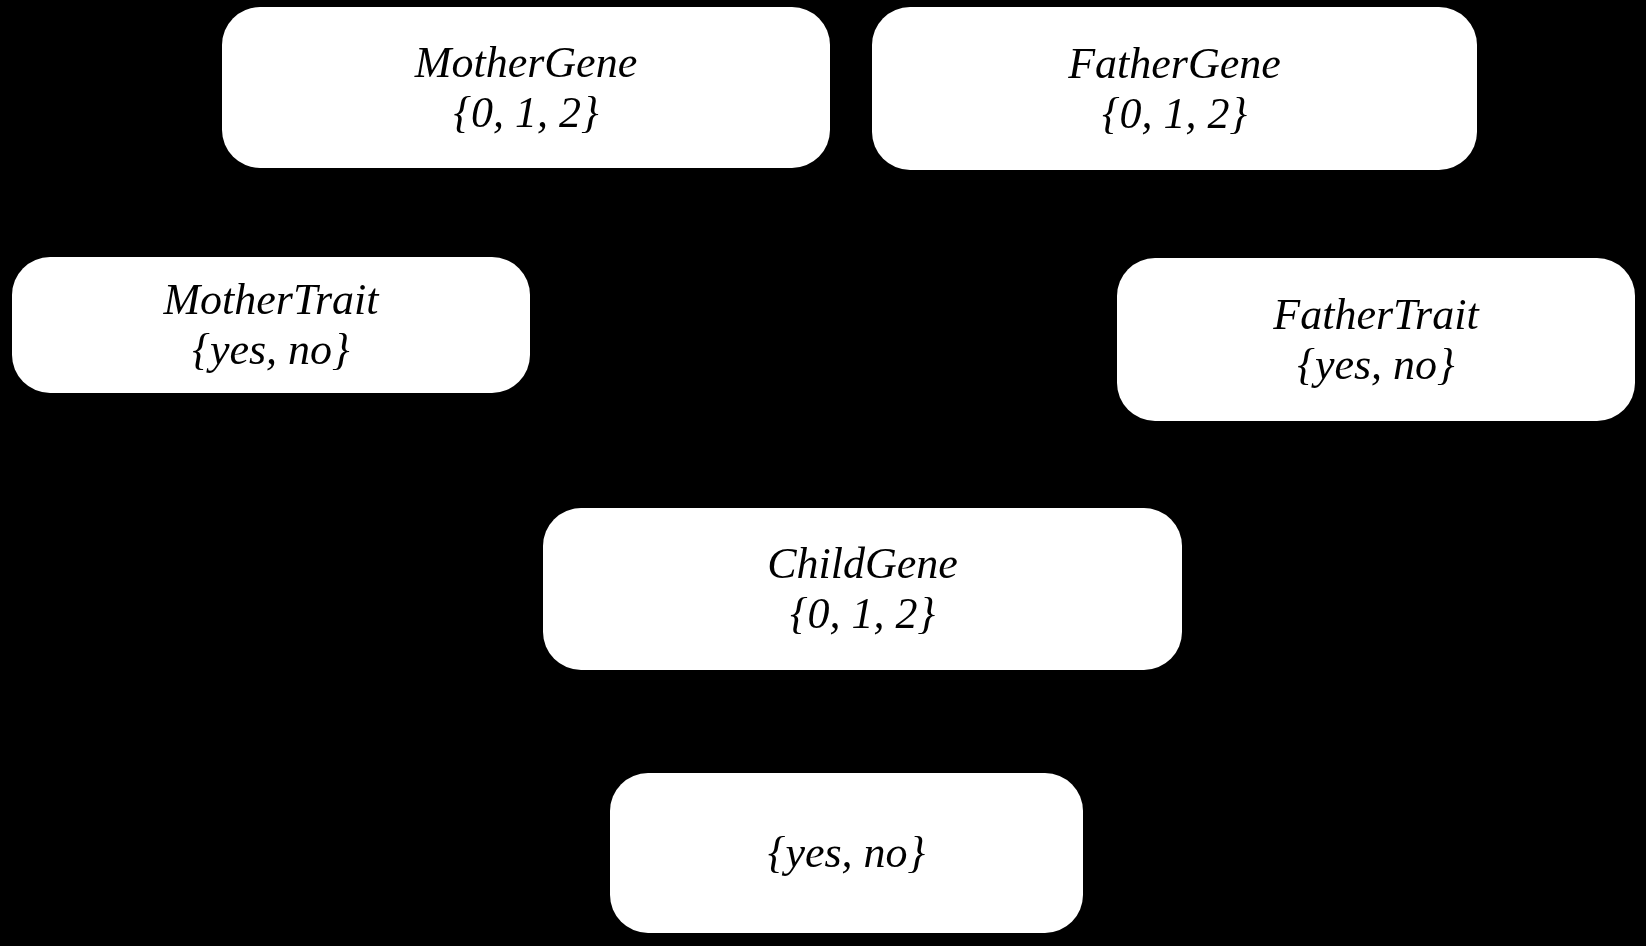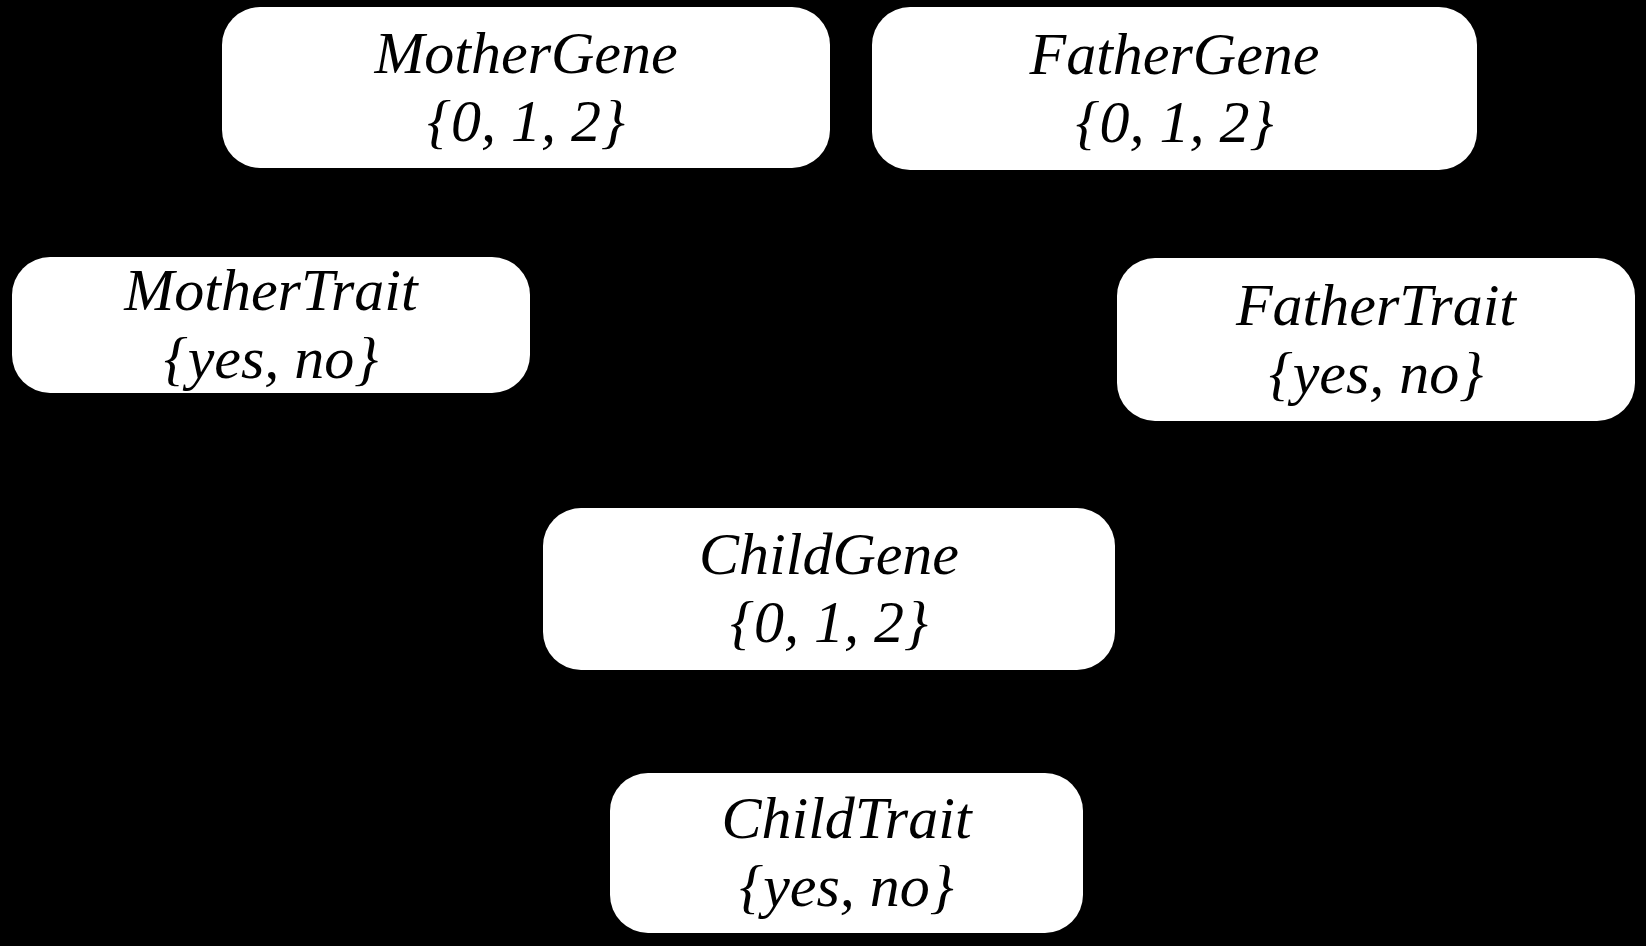--- a/index.html
+++ b/index.html
@@ -19,33 +19,33 @@
     background: var(--node-fill, #ffffff);
     color: var(--node-text, #000000);
     border-radius: 38px;
     display: flex;
     flex-direction: column;
     align-items: center;
     justify-content: center;
     text-align: center;
     font-family: "Liberation Serif", "DejaVu Serif", serif;
     font-style: italic;
-    font-size: 60px;
+    font-size: 44px;
     line-height: 1.13;
     box-sizing: border-box;
   }
   .node-label, .node-domain {
     white-space: nowrap;
   }
   
   .pos-mother-gene  { left: 222px;  top: 7px;   width: 608px; height: 161px; }
   .pos-father-gene  { left: 872px;  top: 7px;   width: 605px; height: 163px; }
   .pos-mother-trait { left: 12px;   top: 257px; width: 518px; height: 136px; }
   .pos-father-trait { left: 1117px; top: 258px; width: 518px; height: 163px; }
-  .pos-child-gene   { left: 543px;  top: 508px; width: 572px; height: 162px; }
+  .pos-child-gene   { left: 543px;  top: 508px; width: 639px; height: 162px; }
   .pos-child-trait  { left: 610px;  top: 773px; width: 473px; height: 160px; }
 </style>
 </head>
 <body>
 
 <div class="canvas">
 
   <div class="node pos-mother-gene">
     <div class="node-label">MotherGene</div>
     <div class="node-domain">{0, 1, 2}</div>
@@ -65,17 +65,16 @@
     <div class="node-label">FatherTrait</div>
     <div class="node-domain">{yes, no}</div>
   </div>
 
   <div class="node pos-child-gene">
     <div class="node-label">ChildGene</div>
     <div class="node-domain">{0, 1, 2}</div>
   </div>
 
   <div class="node pos-child-trait">
-    <div class="node-label">ChildTrait</div>
     <div class="node-domain">{yes, no}</div>
   </div>
 
 </div>
 
 </body></html>

